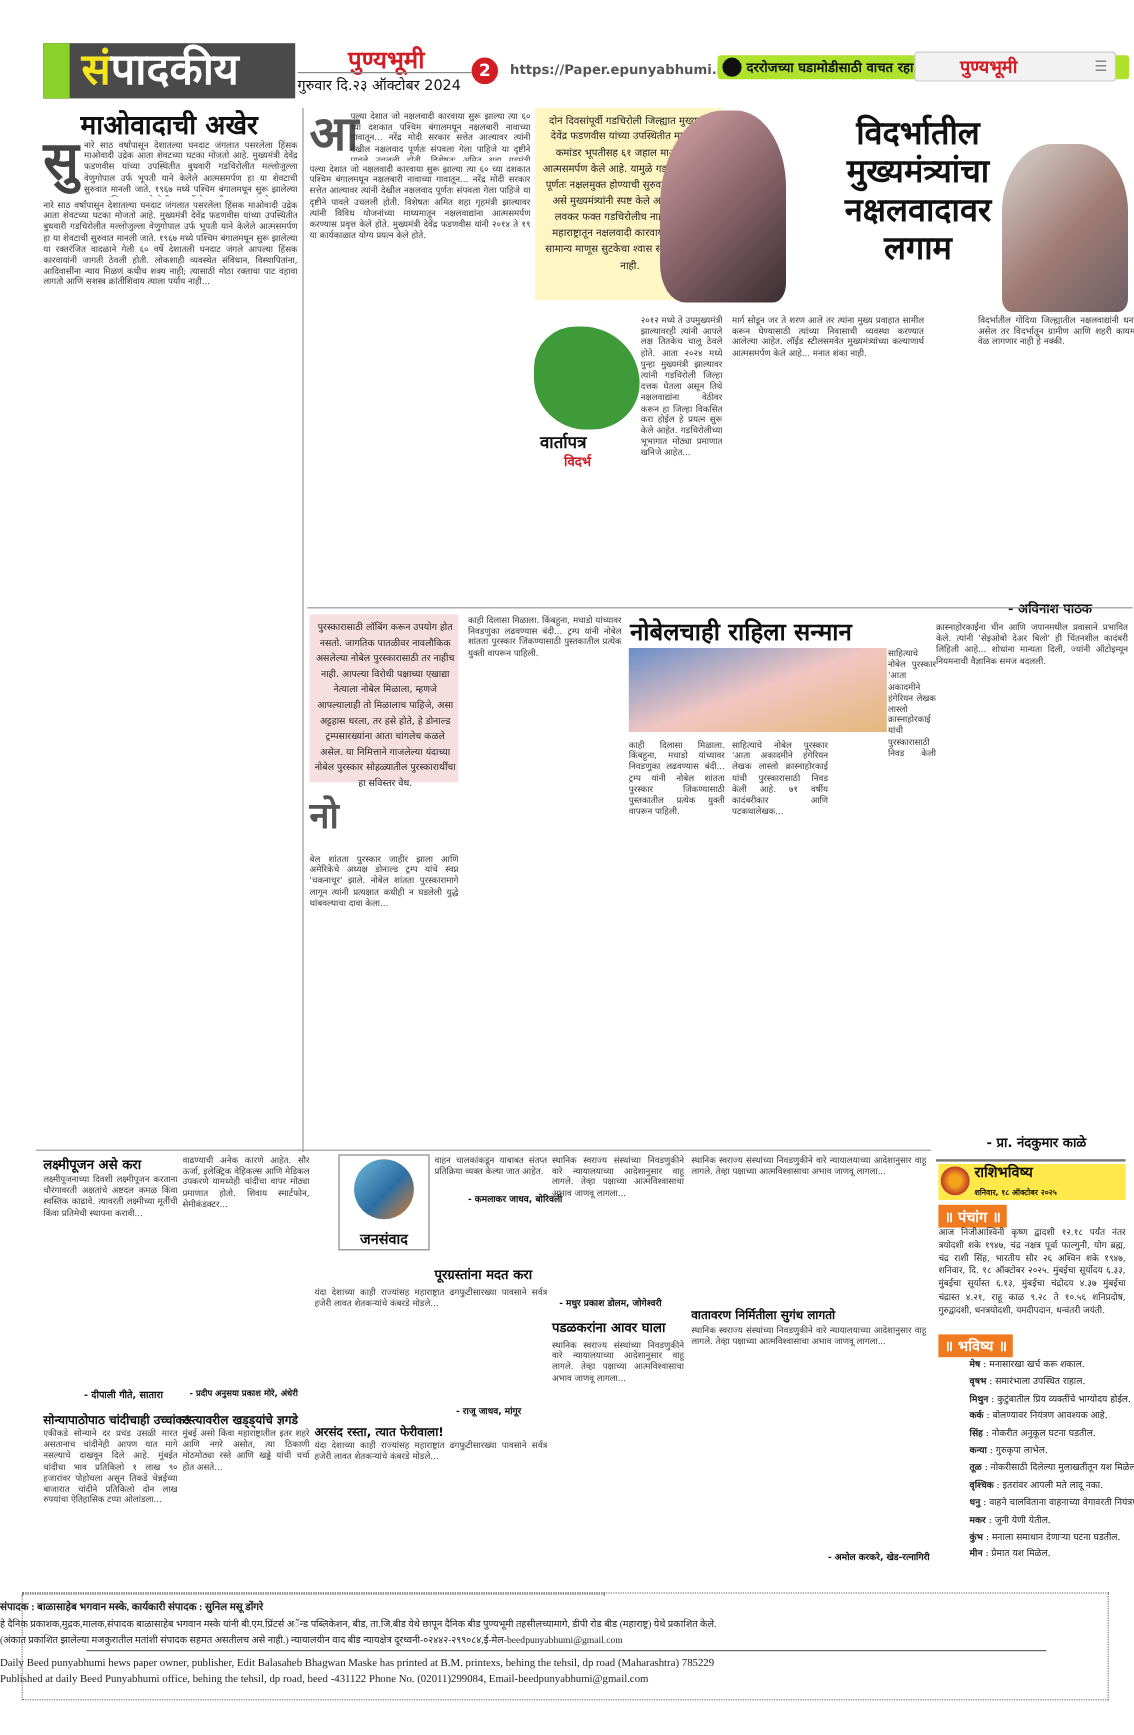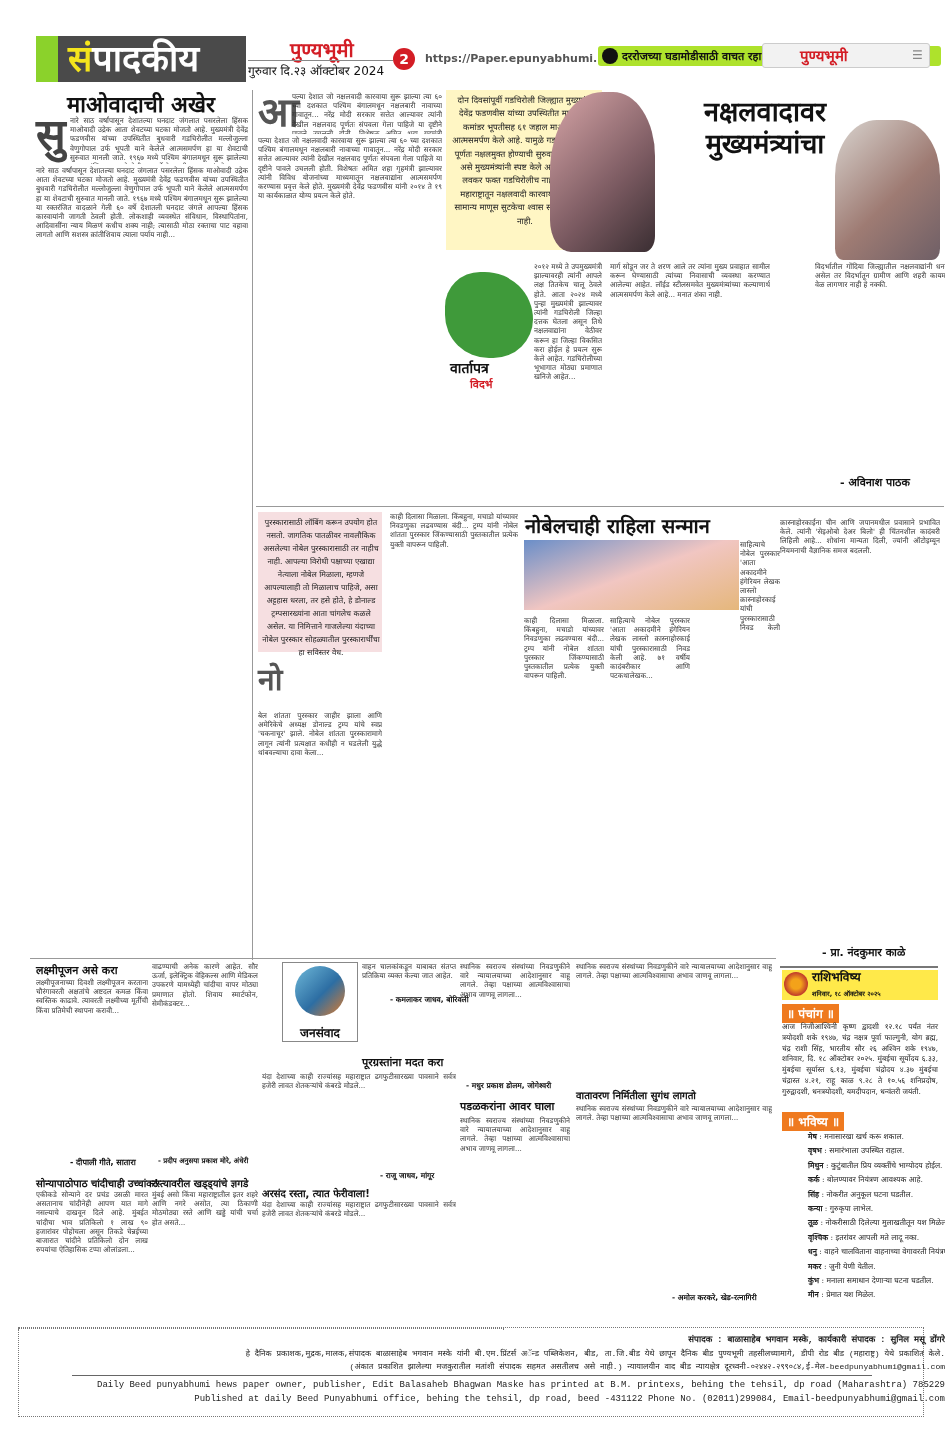--- a/index.html
+++ b/index.html
@@ -26,21 +26,21 @@
 .quote-yellow{background:#fff6c4}
 .quote-pink{background:#f6dfe1}
 .photo{background:linear-gradient(135deg,#d8a6a8,#7b5a61 60%,#3a2e32)}
 .photo2{background:linear-gradient(135deg,#d9d4cf,#9e7b73 55%,#6f5f66)}
 .photo3{background:linear-gradient(160deg,#6a8ec8,#f1c6c2 50%,#e5b77b)}
 .map{background:#3f9a3a;border-radius:40% 55% 45% 50%}
 .dotted{border:1px dotted #777}
 .rashi-box{background:#ffe94a}
 .orange-tag{background:#ef7a1f;color:#fff;font-family:"DejaVu Sans",sans-serif;font-weight:bold;font-size:12px;padding:1px 5px}
 .small{font-size:7.6px;line-height:14.4px}
-.footer-line{font-family:Liberation Mono, monospace;font-size:9px;color:#222;text-align:right;width:100%}
+.footer-line{font-family:Liberation Serif, serif;font-size:9px;color:#222;text-align:left;width:100%}
 </style>
 </head>
 <body>
 
 <div class="abs mast-block"></div>
 <div class="abs mast-green"></div>
 <div class="abs mast-title"><span class="y">सं</span><span>पादकीय</span></div>
 <div class="abs brand">पुण्यभूमी</div>
 <div class="abs hline"></div>
 <div class="abs date">गुरुवार दि.२३ ऑक्टोबर 2024</div>
@@ -59,31 +59,33 @@
 <div class="abs body-text" style="left:36px;top:166px;width:212px;height:850px">नारे साठ वर्षांपासून देशातल्या घनदाट जंगलात पसरलेला हिंसक माओवादी उद्रेक आता शेवटच्या घटका मोजतो आहे. मुख्यमंत्री देवेंद्र फडणवीस यांच्या उपस्थितीत बुधवारी गडचिरोलीत मल्लोजुल्ला वेणुगोपाल उर्फ भूपती याने केलेले आत्मसमर्पण हा या शेवटाची सुरुवात मानली जाते. १९६७ मध्ये पश्चिम बंगालमधून सुरू झालेल्या या रक्तरंजित वादळाने गेली ६० वर्षे देशातली घनदाट जंगले आपल्या हिंसक कारवायांनी जागती ठेवली होती. लोकशाही व्यवस्थेत संविधान, विस्थापितांना, आदिवासींना न्याय मिळणं कधीच शक्य नाही; त्यासाठी मोठा रक्ताचा पाट वहावा लागतो आणि सशस्त्र क्रांतीशिवाय त्याला पर्याय नाही...</div>
 <div class="abs col-rule" style="left:252px;top:90px;height:870px"></div>
 
 <div class="abs headline" style="left:258px;top:92px;font-size:40px;line-height:40px;color:#555">आ</div>
 <div class="abs body-text" style="left:292px;top:92px;width:150px;height:42px">पल्या देशात जो नक्षलवादी कारवाया सुरू झाल्या त्या ६० च्या दशकात पश्चिम बंगालमधून नक्षलबारी नावाच्या गावातून... नरेंद्र मोदी सरकार सत्तेत आल्यावर त्यांनी देखील नक्षलवाद पूर्णतः संपवला गेला पाहिजे या दृष्टीने पावले उचलली होती. विशेषतः अमित शहा गृहमंत्री झाल्यावर त्यांनी विविध योजनांच्या माध्यमातून नक्षलवाद्यांना आत्मसमर्पण करण्यास प्रवृत्त केले होते. मुख्यमंत्री देवेंद्र फडणवीस यांनी २०१४ ते १९ या कार्यकाळात योग्य प्रयत्न केले होते.</div>
 <div class="abs body-text" style="left:258px;top:136px;width:184px;height:360px">पल्या देशात जो नक्षलवादी कारवाया सुरू झाल्या त्या ६० च्या दशकात पश्चिम बंगालमधून नक्षलबारी नावाच्या गावातून... नरेंद्र मोदी सरकार सत्तेत आल्यावर त्यांनी देखील नक्षलवाद पूर्णतः संपवला गेला पाहिजे या दृष्टीने पावले उचलली होती. विशेषतः अमित शहा गृहमंत्री झाल्यावर त्यांनी विविध योजनांच्या माध्यमातून नक्षलवाद्यांना आत्मसमर्पण करण्यास प्रवृत्त केले होते. मुख्यमंत्री देवेंद्र फडणवीस यांनी २०१४ ते १९ या कार्यकाळात योग्य प्रयत्न केले होते.</div>
 <div class="abs quote-yellow" style="left:446px;top:90px;width:156px;height:160px"></div>
 <div class="abs" style="left:450px;top:94px;width:150px;font-family:'DejaVu Sans',sans-serif;font-size:8.4px;line-height:13.4px;text-align:center;color:#222">दोन दिवसांपूर्वी गडचिरोली जिल्ह्यात मुख्यमंत्री देवेंद्र फडणवीस यांच्या उपस्थितीत माओवादी कमांडर भूपतीसह ६१ जहाल माओवाद्यांनी आत्मसमर्पण केले आहे. यामुळे गडचिरोली जिल्हा पूर्णतः नक्षलमुक्त होण्याची सुरुवात झाली आहे. असे मुख्यमंत्र्यांनी स्पष्ट केले आहे. लवकरात लवकर फक्त गडचिरोलीच नाही, तर संपूर्ण महाराष्ट्रातून नक्षलवादी कारवाया संपल्या तर सामान्य माणूस सुटकेचा श्वास सोडेल यात शंका नाही.</div>
 <div class="abs photo" style="left:550px;top:92px;width:105px;height:160px;border-radius:50% 40% 10% 20%"></div>
 <div class="abs headline" style="left:675px;top:96px;width:180px;font-size:27px;line-height:32px;text-align:center">
+  <div>विदर्भातील</div>
+  <div>मुख्यमंत्र्यांचा</div>
   <div>नक्षलवादावर</div>
-  <div>मुख्यमंत्र्यांचा</div>
+  <div>लगाम</div>
 </div>
 <div class="abs photo2" style="left:835px;top:120px;width:105px;height:140px;border-radius:40% 40% 8% 8%"></div>
 <div class="abs map" style="left:445px;top:272px;width:88px;height:86px"></div>
 <div class="abs headline" style="left:450px;top:358px;font-size:14px">वार्तापत्र</div>
 <div class="abs headline" style="left:470px;top:376px;font-size:11px;color:#d31d25">विदर्भ</div>
 <div class="abs body-text" style="left:446px;top:262px;width:156px;height:238px;padding-left:88px">२०१२ मध्ये ते उपमुख्यमंत्री झाल्यावरही त्यांनी आपले लक्ष तितकेच चालू ठेवले होते. आता २०२४ मध्ये पुन्हा मुख्यमंत्री झाल्यावर त्यांनी गडचिरोली जिल्हा दत्तक घेतला असून तिथे नक्षलवाद्यांना वेठीवर करून हा जिल्हा विकसित करा होईल हे प्रयत्न सुरू केले आहेत. गडचिरोलीच्या भूभागात मोठ्या प्रमाणात खनिजे आहेत...</div>
 <div class="abs body-text" style="left:610px;top:262px;width:160px;height:238px">मार्ग सोडून जर ते शरण आले तर त्यांना मुख्य प्रवाहात सामील करून घेण्यासाठी त्यांच्या निवासाची व्यवस्था करण्यात आलेल्या आहेत. लॉईड स्टीलसमवेत मुख्यमंत्र्यांच्या कल्याणार्थ आत्मसमर्पण केले आहे... मनात शंका नाही.</div>
 <div class="abs body-text" style="left:815px;top:262px;width:160px;height:212px">विदर्भातील गोंदिया जिल्ह्यातील नक्षलवाद्यांनी धनगरी... भाग असेल तर विदर्भातून ग्रामीण आणि शहरी कायमचा संपवता वेळ लागणार नाही हे नक्की.</div>
-<div class="abs headline" style="left:840px;top:474px;font-size:11px">- अविनाश पाठक</div>
+<div class="abs headline" style="left:840px;top:499px;font-size:11px">- अविनाश पाठक</div>
 <div class="abs" style="left:256px;top:506px;width:688px;height:1px;background:#999"></div>
 
 <div class="abs quote-pink" style="left:258px;top:512px;width:124px;height:140px"></div>
 <div class="abs" style="left:262px;top:516px;width:118px;font-family:'DejaVu Sans',sans-serif;font-size:7.8px;line-height:13px;text-align:center;color:#222">पुरस्कारासाठी लॉबिंग करून उपयोग होत नसतो. जागतिक पातळीवर नावलौकिक असलेल्या नोबेल पुरस्कारासाठी तर नाहीच नाही. आपल्या विरोधी पक्षाच्या एखाद्या नेत्याला नोबेल मिळाला, म्हणजे आपल्यालाही तो मिळालाच पाहिजे, असा अट्टहास धरला, तर हसे होते, हे डोनाल्ड ट्रम्पसारख्यांना आता चांगलेच कळले असेल. या निमित्ताने गाजलेल्या यंदाच्या नोबेल पुरस्कार सोहळ्यातील पुरस्कारार्थींचा हा सविस्तर वेध.</div>
 <div class="abs headline" style="left:258px;top:658px;font-size:30px;color:#555">नो</div>
 <div class="abs body-text" style="left:258px;top:711px;width:124px;height:300px">बेल शांतता पुरस्कार जाहीर झाला आणि अमेरिकेचे अध्यक्ष डोनाल्ड ट्रम्प यांचे स्वप्न 'चकनाचूर' झाले. नोबेल शांतता पुरस्कारामागे लागून त्यांनी प्रत्यक्षात कधीही न घडलेली युद्धे थांबवल्याचा दावा केला...</div>
 <div class="abs body-text" style="left:390px;top:512px;width:128px;height:480px">काही दिलासा मिळाला. किंबहुना, मचाडो यांच्यावर निवडणुका लढवण्यास बंदी... ट्रम्प यांनी नोबेल शांतता पुरस्कार जिंकण्यासाठी पुस्तकातील प्रत्येक युक्ती वापरून पाहिली.</div>
 <div class="abs headline" style="left:525px;top:512px;width:240px;font-size:20px">नोबेलचाही राहिला सन्मान</div>
 <div class="abs photo3" style="left:524px;top:540px;width:215px;height:70px"></div>
 <div class="abs body-text" style="left:524px;top:616px;width:80px;height:376px">काही दिलासा मिळाला. किंबहुना, मचाडो यांच्यावर निवडणुका लढवण्यास बंदी... ट्रम्प यांनी नोबेल शांतता पुरस्कार जिंकण्यासाठी पुस्तकातील प्रत्येक युक्ती वापरून पाहिली.</div>
@@ -114,21 +116,21 @@
 <div class="abs headline" style="left:262px;top:1186px;font-size:10px">अरसंद रस्ता, त्यात फेरीवाला!</div>
 <div class="abs body-text" style="left:262px;top:1200px;width:194px;height:100px">यंदा देशाच्या काही राज्यांसह महाराष्ट्रात ढगफुटीसारख्या पावसाने सर्वत्र हजेरी लावत शेतकऱ्यांचे कंबरडे मोडले...</div>
 
 <div class="abs body-text" style="left:460px;top:962px;width:110px;height:116px">स्थानिक स्वराज्य संस्थांच्या निवडणुकीने वारे न्यायालयाच्या आदेशानुसार वाहू लागले. तेव्हा पक्षाच्या आत्मविश्वासाचा अभाव जाणवू लागला...</div>
 <div class="abs headline" style="left:466px;top:1080px;font-size:7.5px">- मधुर प्रकाश डोलम, जोगेश्वरी</div>
 <div class="abs headline" style="left:460px;top:1098px;font-size:11px">पडळकरांना आवर घाला</div>
 <div class="abs body-text" style="left:460px;top:1116px;width:110px;height:184px">स्थानिक स्वराज्य संस्थांच्या निवडणुकीने वारे न्यायालयाच्या आदेशानुसार वाहू लागले. तेव्हा पक्षाच्या आत्मविश्वासाचा अभाव जाणवू लागला...</div>
 <div class="abs body-text" style="left:576px;top:962px;width:196px;height:124px">स्थानिक स्वराज्य संस्थांच्या निवडणुकीने वारे न्यायालयाच्या आदेशानुसार वाहू लागले. तेव्हा पक्षाच्या आत्मविश्वासाचा अभाव जाणवू लागला...</div>
 <div class="abs headline" style="left:576px;top:1088px;font-size:10px">वातावरण निर्मितीला सुगंध लागतो</div>
 <div class="abs body-text" style="left:576px;top:1104px;width:196px;height:186px">स्थानिक स्वराज्य संस्थांच्या निवडणुकीने वारे न्यायालयाच्या आदेशानुसार वाहू लागले. तेव्हा पक्षाच्या आत्मविश्वासाचा अभाव जाणवू लागला...</div>
-<div class="abs headline" style="left:672px;top:1292px;font-size:7.5px">- अमोल करकरे, खेड-रत्नागिरी</div>
+<div class="abs headline" style="left:690px;top:1292px;font-size:7.5px">- अमोल करकरे, खेड-रत्नागिरी</div>
 
 <div class="abs" style="left:780px;top:966px;width:158px;height:2px;background:#777"></div>
 <div class="abs rashi-box" style="left:782px;top:970px;width:156px;height:30px"></div>
 <div class="abs" style="left:784px;top:972px;width:24px;height:24px;border-radius:50%;background:radial-gradient(circle,#f3a21a 30%,#c0392b 70%)"></div>
 <div class="abs headline" style="left:812px;top:968px;font-size:12px">राशिभविष्य</div>
 <div class="abs" style="left:812px;top:989px;font-family:'DejaVu Sans',sans-serif;font-size:6.5px;font-weight:bold;color:#111">शनिवार, १८ ऑक्टोबर २०२५</div>
 <div class="abs orange-tag" style="left:782px;top:1004px">॥ पंचांग ॥</div>
 <div class="abs" style="left:782px;top:1022px;width:156px;font-size:7.4px;line-height:10.8px;color:#222;text-align:justify">आज निजीआश्विनी कृष्ण द्वादशी १२.१८ पर्यंत नंतर त्रयोदशी शके १९४७, चंद्र नक्षत्र पूर्वा फाल्गुनी, योग ब्रह्म, चंद्र राशी सिंह, भारतीय सौर २६ अश्विन शके १९४७, शनिवार, दि. १८ ऑक्टोबर २०२५. मुंबईचा सूर्योदय ६.३३, मुंबईचा सूर्यास्त ६.१३, मुंबईचा चंद्रोदय ४.३७ मुंबईचा चंद्रास्त ४.२१, राहू काळ ९.२८ ते १०.५६ शनिप्रदोष, गुरुद्वादशी, धनत्रयोदशी, यमदीपदान, धन्वंतरी जयंती.</div>
 <div class="abs orange-tag" style="left:782px;top:1112px">॥ भविष्य ॥</div>
 <div class="abs" style="left:808px;top:1130px;width:156px">

